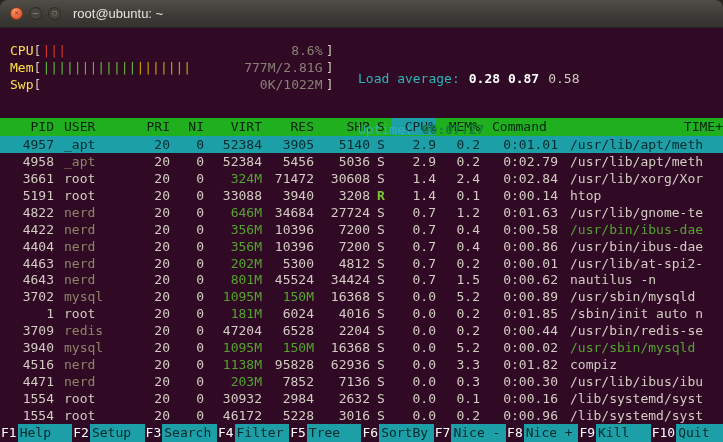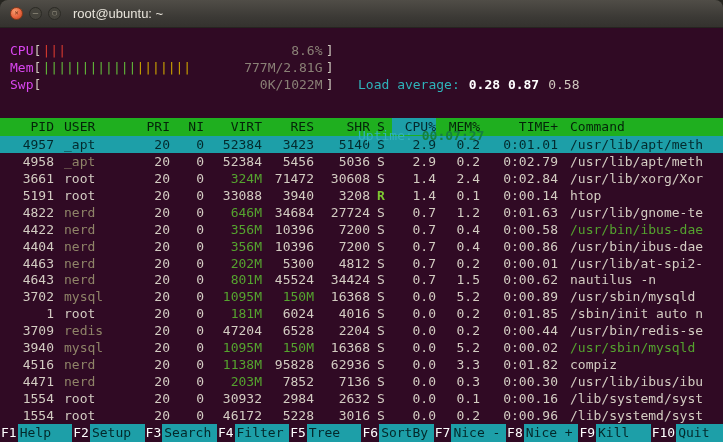--- a/index.html
+++ b/index.html
@@ -19,28 +19,28 @@
   .btn.close::after{content:"✕";font-size:7px;line-height:1;color:#6e2a10}
   .btn.mm{background:#45433c;border:1px solid #2c2b26;color:#a09b89}
   .btn.min::after{content:"–";font-size:9px;line-height:1}
   .btn.max::after{content:"▢";font-size:7px;line-height:1}
   .title{margin-left:12px;font-family:"Liberation Sans","DejaVu Sans",sans-serif;font-size:13px;font-weight:normal;color:#e7e3da}
 
   
   .terminal{height:414px;background:var(--terminal-bg);display:flex;flex-direction:column;font-size:13px;line-height:17px;color:#d3ccc2}
   .top{flex:none;height:90px;padding:14px 0 0 10px;position:relative}
   .meter{height:17px;white-space:pre}
-  .mlabel{color:#d946ef}
+  .mlabel{color:#fde047}
   .mbar{display:inline-block;position:relative;width:300px;height:17px;vertical-align:top;color:#cdc7bd}
   .mbar::before{content:"["}
   .mbar::after{content:"]";position:absolute;right:0;top:0}
   .bars{position:absolute;left:9px;top:0}
   .mval{position:absolute;right:11px;top:0;color:#8a8176}
   .seg-red{color:var(--bar-red)} .seg-green{color:var(--bar-green)} .seg-yellow{color:var(--bar-yellow)}
-  .stats{position:absolute;left:358px;top:14px;white-space:pre}
+  .stats{position:absolute;left:358px;top:8px;white-space:pre}
   .stat-line{height:17px}
   .lbl{color:var(--cyan-text);margin-right:9px}
   .load-strong{color:#ffffff;font-weight:bold;margin-right:9px}
   .load-rest{color:#cfc8be}
   .uptime{color:#15803d;font-weight:bold}
 
   
   .thead{flex:none;height:18px;display:flex;align-items:flex-start;padding-left:10px;background:var(--header-green);color:#05240a}
   .sorted{background:var(--cyan-bg);color:#05282c}
   .rows{flex:1;display:flex;flex-direction:column;overflow:hidden}
@@ -99,31 +99,31 @@
         <span class="c c-pid">PID</span>
         <span class="c c-user">USER</span>
         <span class="c c-pri">PRI</span>
         <span class="c c-ni">NI</span>
         <span class="c c-virt">VIRT</span>
         <span class="c c-res">RES</span>
         <span class="c c-shr">SHR</span>
         <span class="c c-s">S</span>
         <span class="c c-cpu sorted">CPU%</span>
         <span class="c c-mem">MEM%</span>
+        <span class="c c-cmd">Command</span>
         <span class="c c-time">TIME+</span>
-        <span class="c c-cmd">Command</span>
       </div>
     <div class="rows" id="rows">
         <div class="prow selected">
           <span class="c c-pid">4957</span>
           <span class="c c-user dim">_apt</span>
           <span class="c c-pri">20</span>
           <span class="c c-ni">0</span>
           <span class="c c-virt">52384</span>
-          <span class="c c-res">3423</span>
+          <span class="c c-res">3905</span>
           <span class="c c-shr">5140</span>
           <span class="c c-s">S</span>
           <span class="c c-cpu">2.9</span>
           <span class="c c-mem">0.2</span>
           <span class="c c-time">0:01.01</span>
           <span class="c c-cmd">/usr/lib/apt/meth</span>
         </div>
         <div class="prow">
           <span class="c c-pid">4958</span>
           <span class="c c-user dim">_apt</span>

